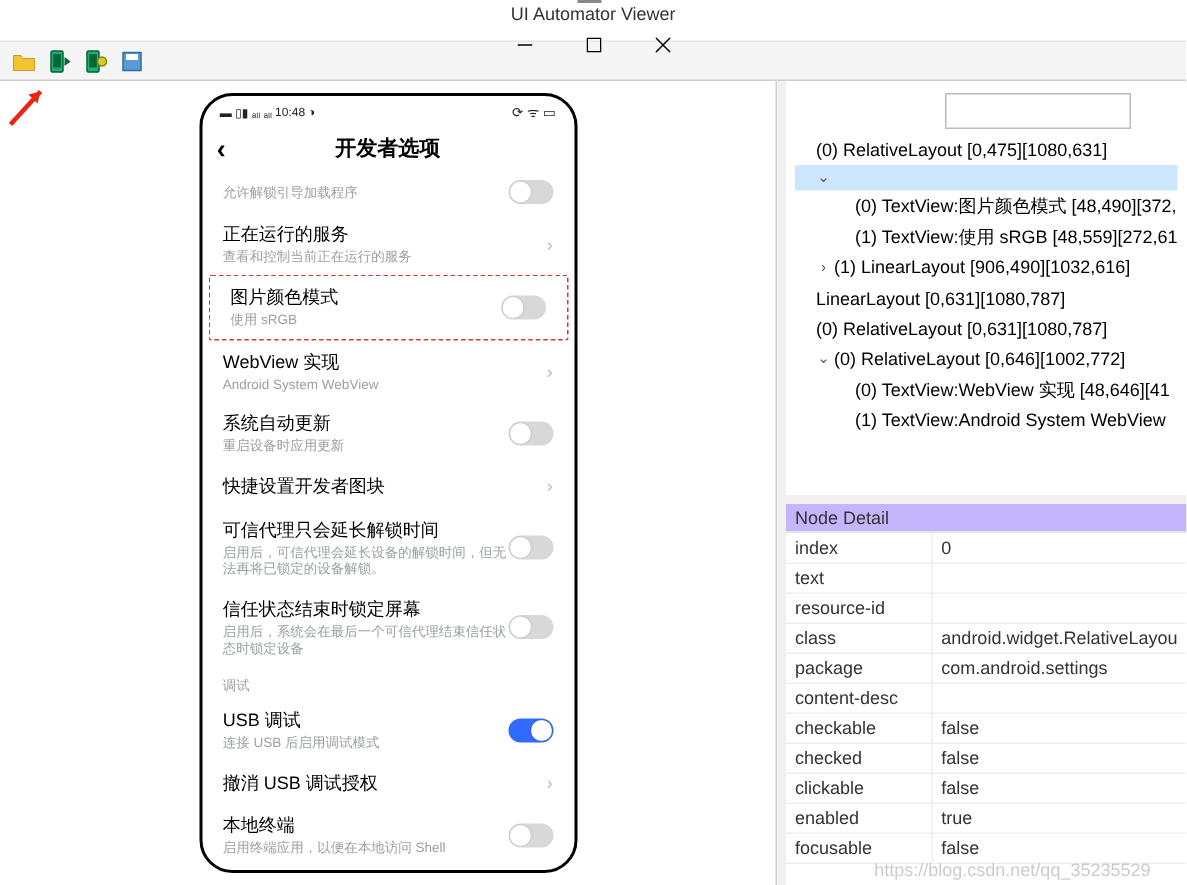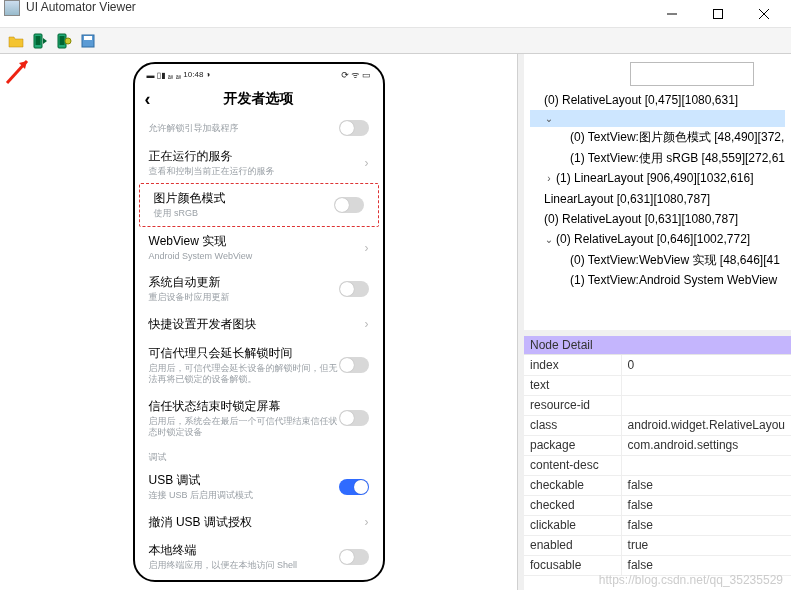--- a/index.html
+++ b/index.html
@@ -1,19 +1,19 @@
 <!DOCTYPE html>
 <html><head>
 <meta charset="utf-8">
 <style>
   * { box-sizing: border-box; margin: 0; padding: 0; }
   body { font-family: "Segoe UI", Tahoma, sans-serif; font-size: 12px; background: #fff; width: 791px; height: 590px; overflow: hidden; }
   
   
-  .titlebar { height: 28px; display: flex; align-items: flex-start; padding: 0 4px; background: #fff; border-bottom: 1px solid #e5e5e5; }
+  .titlebar { height: 28px; display: flex; align-items: center; padding: 0 4px; background: #fff; border-bottom: 1px solid #e5e5e5; flex-direction: column; }
   .title-icon { width: 16px; height: 16px; border: 1px solid #888; background: linear-gradient(#cde, #9bc); margin-right: 6px; }
   .title-text { flex: 1; font-size: 12px; color: #333; }
   .win-controls { display: flex; }
   .win-btn { width: 46px; height: 28px; display: flex; align-items: center; justify-content: center; font-family: monospace; font-size: 14px; }
   .win-btn svg { width: 10px; height: 10px; }
   
   
   .toolbar { height: 26px; display: flex; align-items: center; padding: 0 6px; gap: 4px; border-bottom: 1px solid #d0d0d0; background: #f5f5f5; }
   .tb-btn { width: 20px; height: 20px; display:flex; align-items:center; justify-content:center; }
   .tb-btn svg { width:16px; height:16px; }
@@ -60,21 +60,21 @@
   
   
   .detail-pane { height:254px; display:flex; flex-direction:column; }
   .detail-header { font-size:12px; padding:2px 6px; background:#c4b5fd; border-bottom:1px solid #e5e5e5; color:#333; }
   .detail-table { flex:1; overflow:auto; font-size:12px; }
   .detail-table table { width:100%; border-collapse:collapse; }
   .detail-table td { border-bottom:1px solid #eee; padding:2px 6px; height:20px; vertical-align:middle; }
   .detail-table td:first-child { width:100px; color:#333; border-right:1px solid #eee; }
   .detail-table td:last-child { color:#333; }
   
-  .watermark { position:absolute; bottom:3px; right:8px; font-size:12px; color:#ccc; z-index:5; }
+  .watermark { position:absolute; bottom:3px; right:24px; font-size:12px; color:#ccc; z-index:5; }
 </style>
 </head>
 <body>
 
 <div class="titlebar">
   <div class="title-icon"></div>
   <div class="title-text">UI Automator Viewer</div>
   <div class="win-controls">
     <div class="win-btn">
         <svg viewBox="0 0 10 10">

